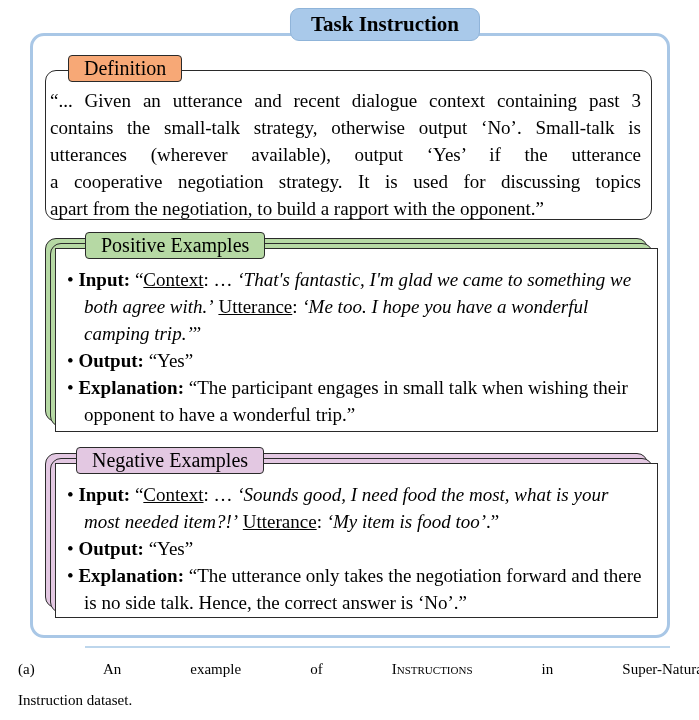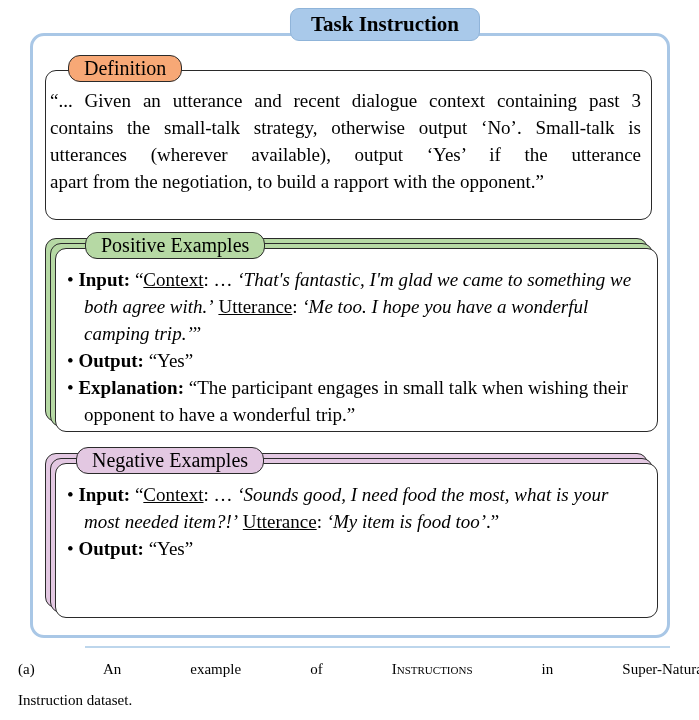--- a/index.html
+++ b/index.html
@@ -19,21 +19,21 @@
     border-radius:9px;padding:3px 20px;font-size:21px;font-weight:bold;
     white-space:nowrap;z-index:3;margin-left:36px;
   }
   .def-section{
     position:absolute;left:45px;top:70px;width:607px;height:150px;
     background:#fff;border:1.6px solid var(--card-border,#2a2a2a);
     border-radius:11px;z-index:1;box-sizing:border-box;
   }
   .sec-label{
     position:absolute;top:-16px;border:1.5px solid var(--card-border,#2a2a2a);
-    border-radius:12px;padding:1px 15px;font-size:20px;white-space:nowrap;z-index:4;
+    border-radius:4px;padding:1px 15px;font-size:20px;white-space:nowrap;z-index:4;
   }
   .def-label{left:22px;background:var(--definition-fill,#f7a876);}
   .def-text{
     margin:16px 10px 0 4px;font-size:19px;line-height:27px;
   }
   .jline{text-align:justify;text-align-last:justify;}
   .jline.last{text-align-last:left;}
   .stack{position:absolute;left:55px;width:603px;}
   .stack-pos{top:248px;height:184px;}
   .stack-neg{top:463px;height:155px;}
@@ -41,21 +41,21 @@
     position:absolute;width:100%;height:100%;box-sizing:border-box;
     border:1.6px solid var(--card-border,#2a2a2a);border-radius:11px;
   }
   .stack-pos .ghost{background:var(--positive-fill,#b6d9a4);}
   .stack-neg .ghost{background:var(--negative-fill,#e3c8e2);}
   .g2{left:-10px;top:-10px;}
   .g1{left:-5px;top:-5px;}
   .card{
     position:absolute;left:0;top:0;width:100%;height:100%;box-sizing:border-box;
     background:#fff;border:1.6px solid var(--card-border,#2a2a2a);
-    border-radius:11px;z-index:2;
+    border-radius:0;z-index:2;
   }
   .pos-label{left:30px;background:var(--positive-fill,#b6d9a4);}
   .neg-label{left:1px;background:var(--negative-fill,#e3c8e2);margin-left:20px;}
   .card-content{padding:17px 9px 0 11px;font-size:19px;line-height:27px;}
   .item{padding-left:17px;text-indent:-17px;}
   .item b{font-weight:bold;}
   .it{font-style:italic;}
   .ul{text-decoration:underline;}
   .sc{font-variant:small-caps;}
   .bottom-line{
@@ -73,20 +73,21 @@
 <div class="outer"></div>
 
 <div class="title-badge">Task Instruction</div>
 
 <div class="def-section">
   <div class="sec-label def-label">Definition</div>
   <div class="def-text">
       <div class="jline">“... Given an utterance and recent dialogue context containing past 3</div>
       <div class="jline">contains the small-talk strategy, otherwise output ‘No’. Small-talk is</div>
       <div class="jline">utterances (wherever available), output ‘Yes’ if the utterance</div>
+      <div class="jline">a cooperative negotiation strategy. It is used for discussing topics</div>
       <div class="jline last">apart from the negotiation, to build a rapport with the opponent.”</div>
     </div>
 </div>
 
 <div class="stack stack-pos">
   <div class="ghost g2"></div>
   <div class="ghost g1"></div>
   <div class="card">
     <div class="card-content">
         <div class="item"><span>• </span><b>Input:</b> <span>“</span><span class="ul">Context</span><span>: … </span><span class="it">‘That's fantastic, I'm glad we came to something we both agree with.’</span><span> </span><span class="ul">Utterance</span><span>: </span><span class="it">‘Me too. I hope you have a wonderful camping trip.’</span><span>”</span></div>
@@ -97,20 +98,21 @@
   <div class="sec-label pos-label">Positive Examples</div>
 </div>
 
 <div class="stack stack-neg">
   <div class="ghost g2"></div>
   <div class="ghost g1"></div>
   <div class="card">
     <div class="card-content">
         <div class="item"><span>• </span><b>Input:</b> <span>“</span><span class="ul">Context</span><span>: … </span><span class="it">‘Sounds good, I need food the most, what is your most needed item?!’</span><span> </span><span class="ul">Utterance</span><span>: </span><span class="it">‘My item is food too’</span><span>.”</span></div>
         <div class="item"><span>• </span><b>Output:</b> <span>“Yes”</span></div>
+        <div class="item"><span>• </span><b>Explanation:</b> <span>“The utterance only takes the negotiation forward and there is no side talk. Hence, the correct answer is ‘No’.”</span></div>
       </div>
   </div>
   <div class="sec-label neg-label">Negative Examples</div>
 </div>
 
 <div class="bottom-line"></div>
 
 <div class="caption">
   <div class="jline"><span>(a) An example of </span><span class="sc">Instructions</span><span> in Super-Natural</span></div>
   <div>Instruction dataset.</div>

